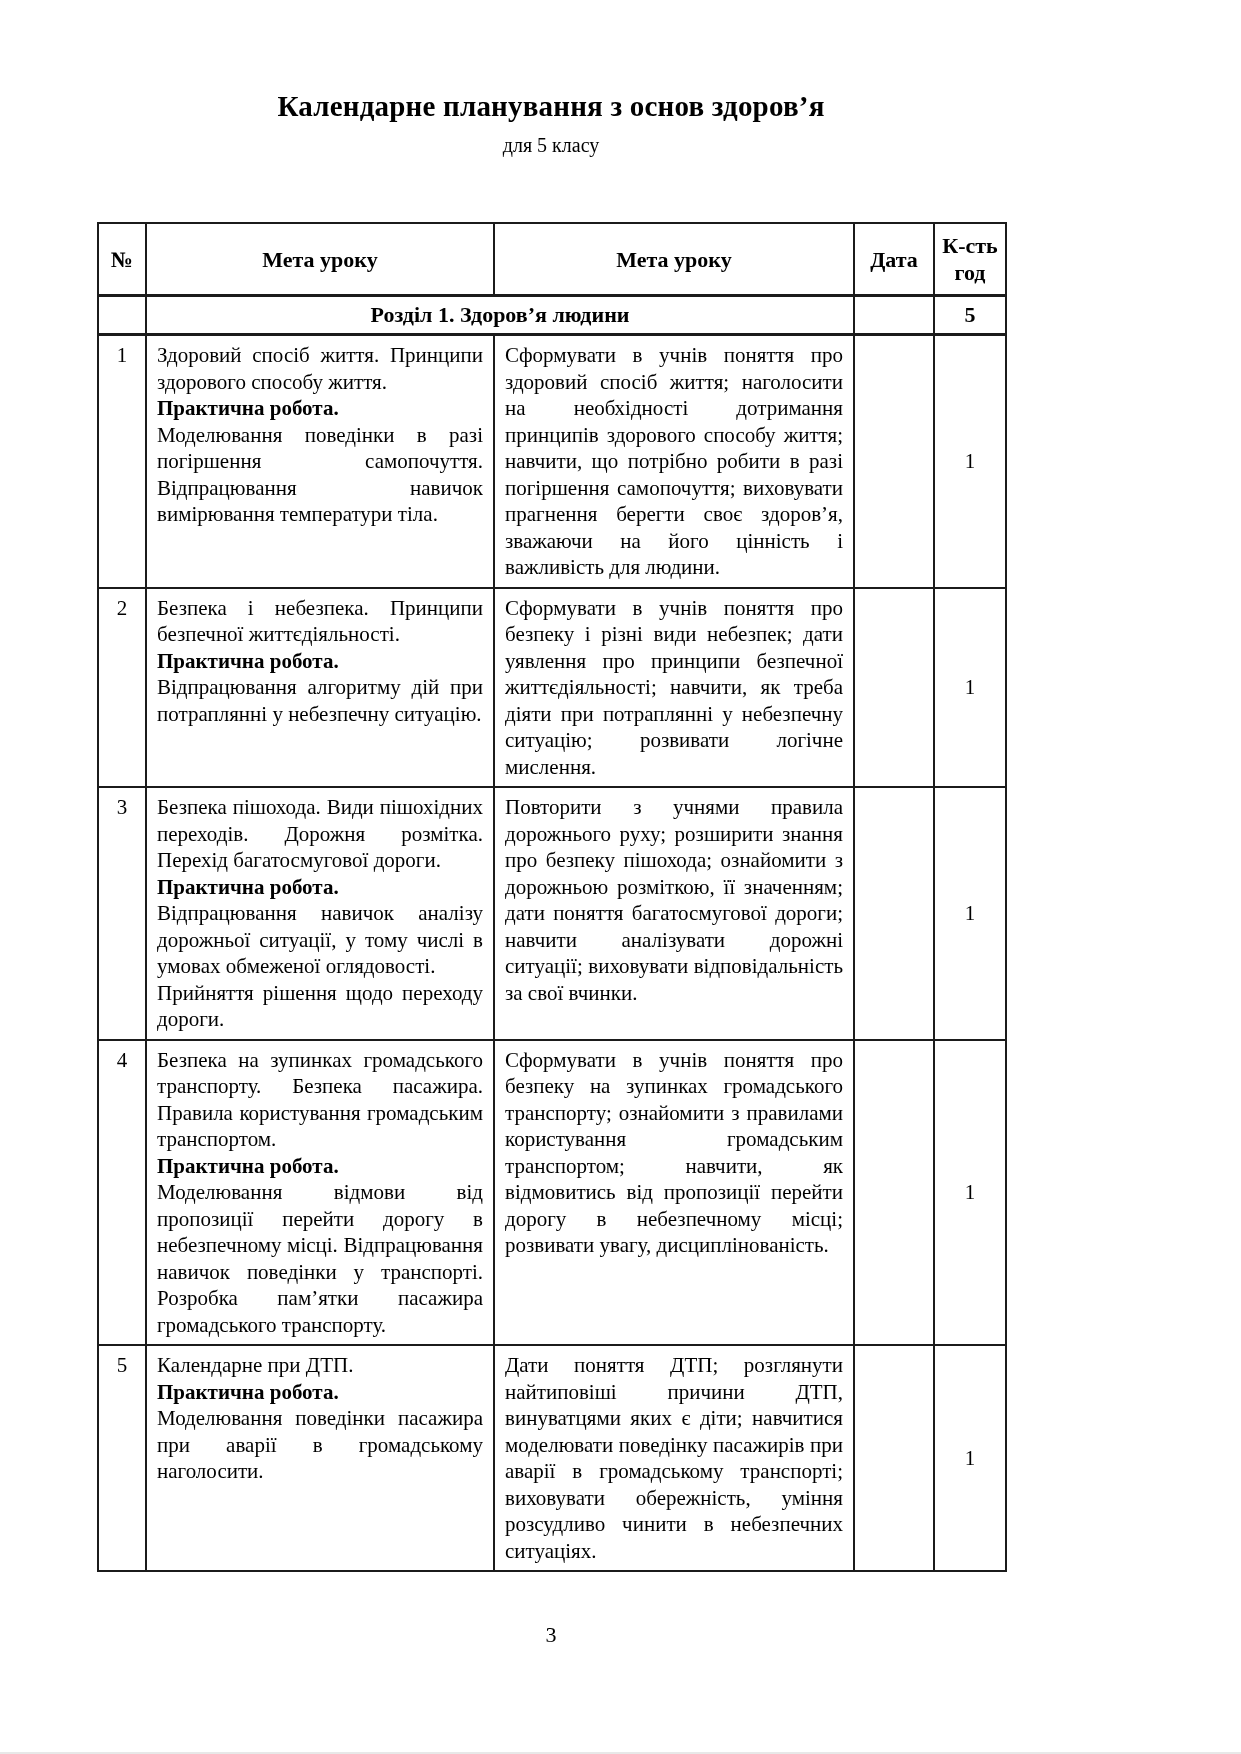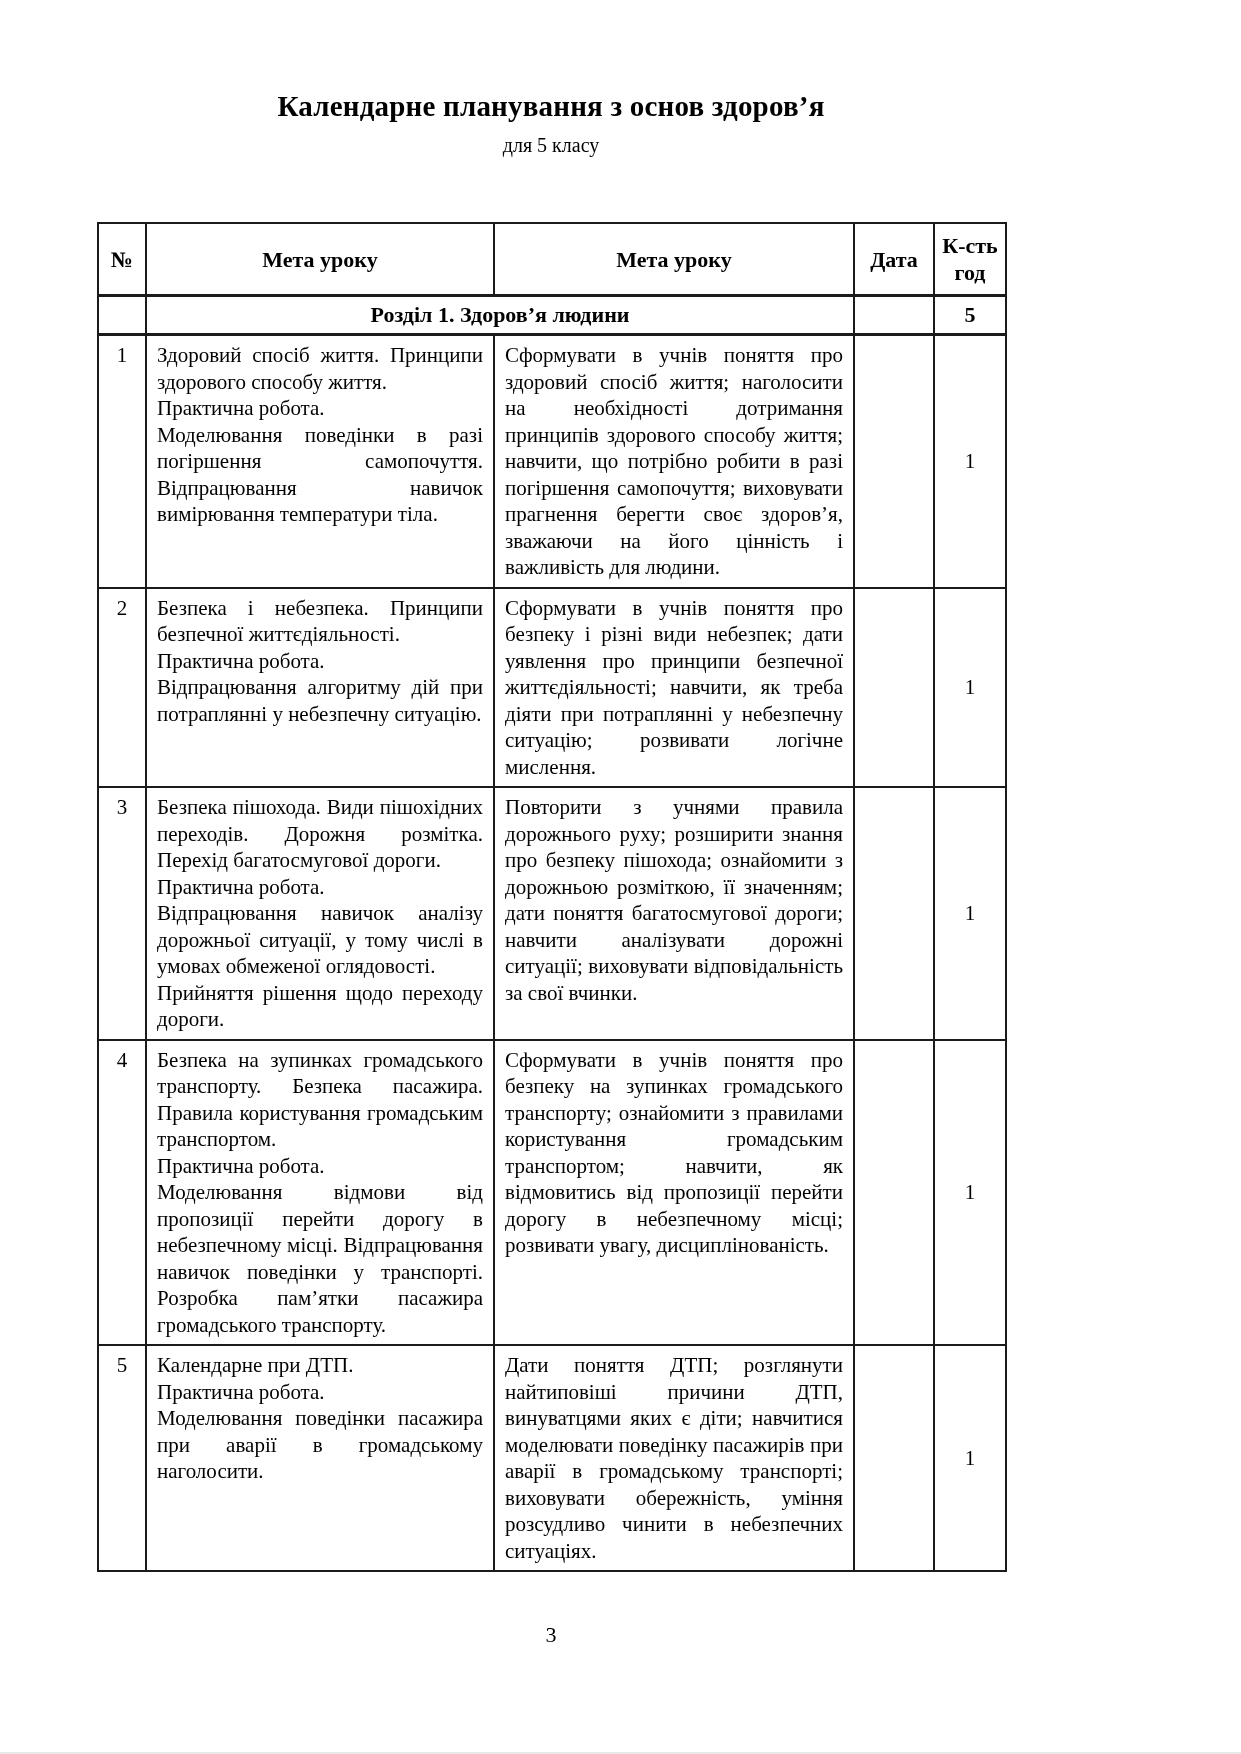--- a/index.html
+++ b/index.html
@@ -24,21 +24,21 @@
   table.plan td {
     font-size:21px; line-height:26.5px; vertical-align:top; padding:6px 10px;margin-top:17px;
   }
   tr.section-row td {
     border-bottom:3px solid #1b1b1b; font-weight:bold; font-size:22px;
     text-align:center; vertical-align:middle; padding:3px; height:30px;
   }
   .num-cell   { text-align:center; padding:6px 2px; }
   .topic-cell, .goal-cell { text-align:justify; hyphens:auto; }
   .hours-cell { text-align:center; vertical-align:middle !important; }
-  .bold-label { font-weight:normal; }
+  .bold-label { font-weight:bold; }
   .hours-header span { display:block; }
   tr.r1 { height:210px; }
   tr.r2 { height:169px; }
   tr.r3 { height:227px; }
   tr.r4 { height:263px; }
   tr.r5 { height:181px; }
   .page-number {
     position:absolute; top:1622px; left:97px; width:908px;
     text-align:center; font-size:22px;
   }

